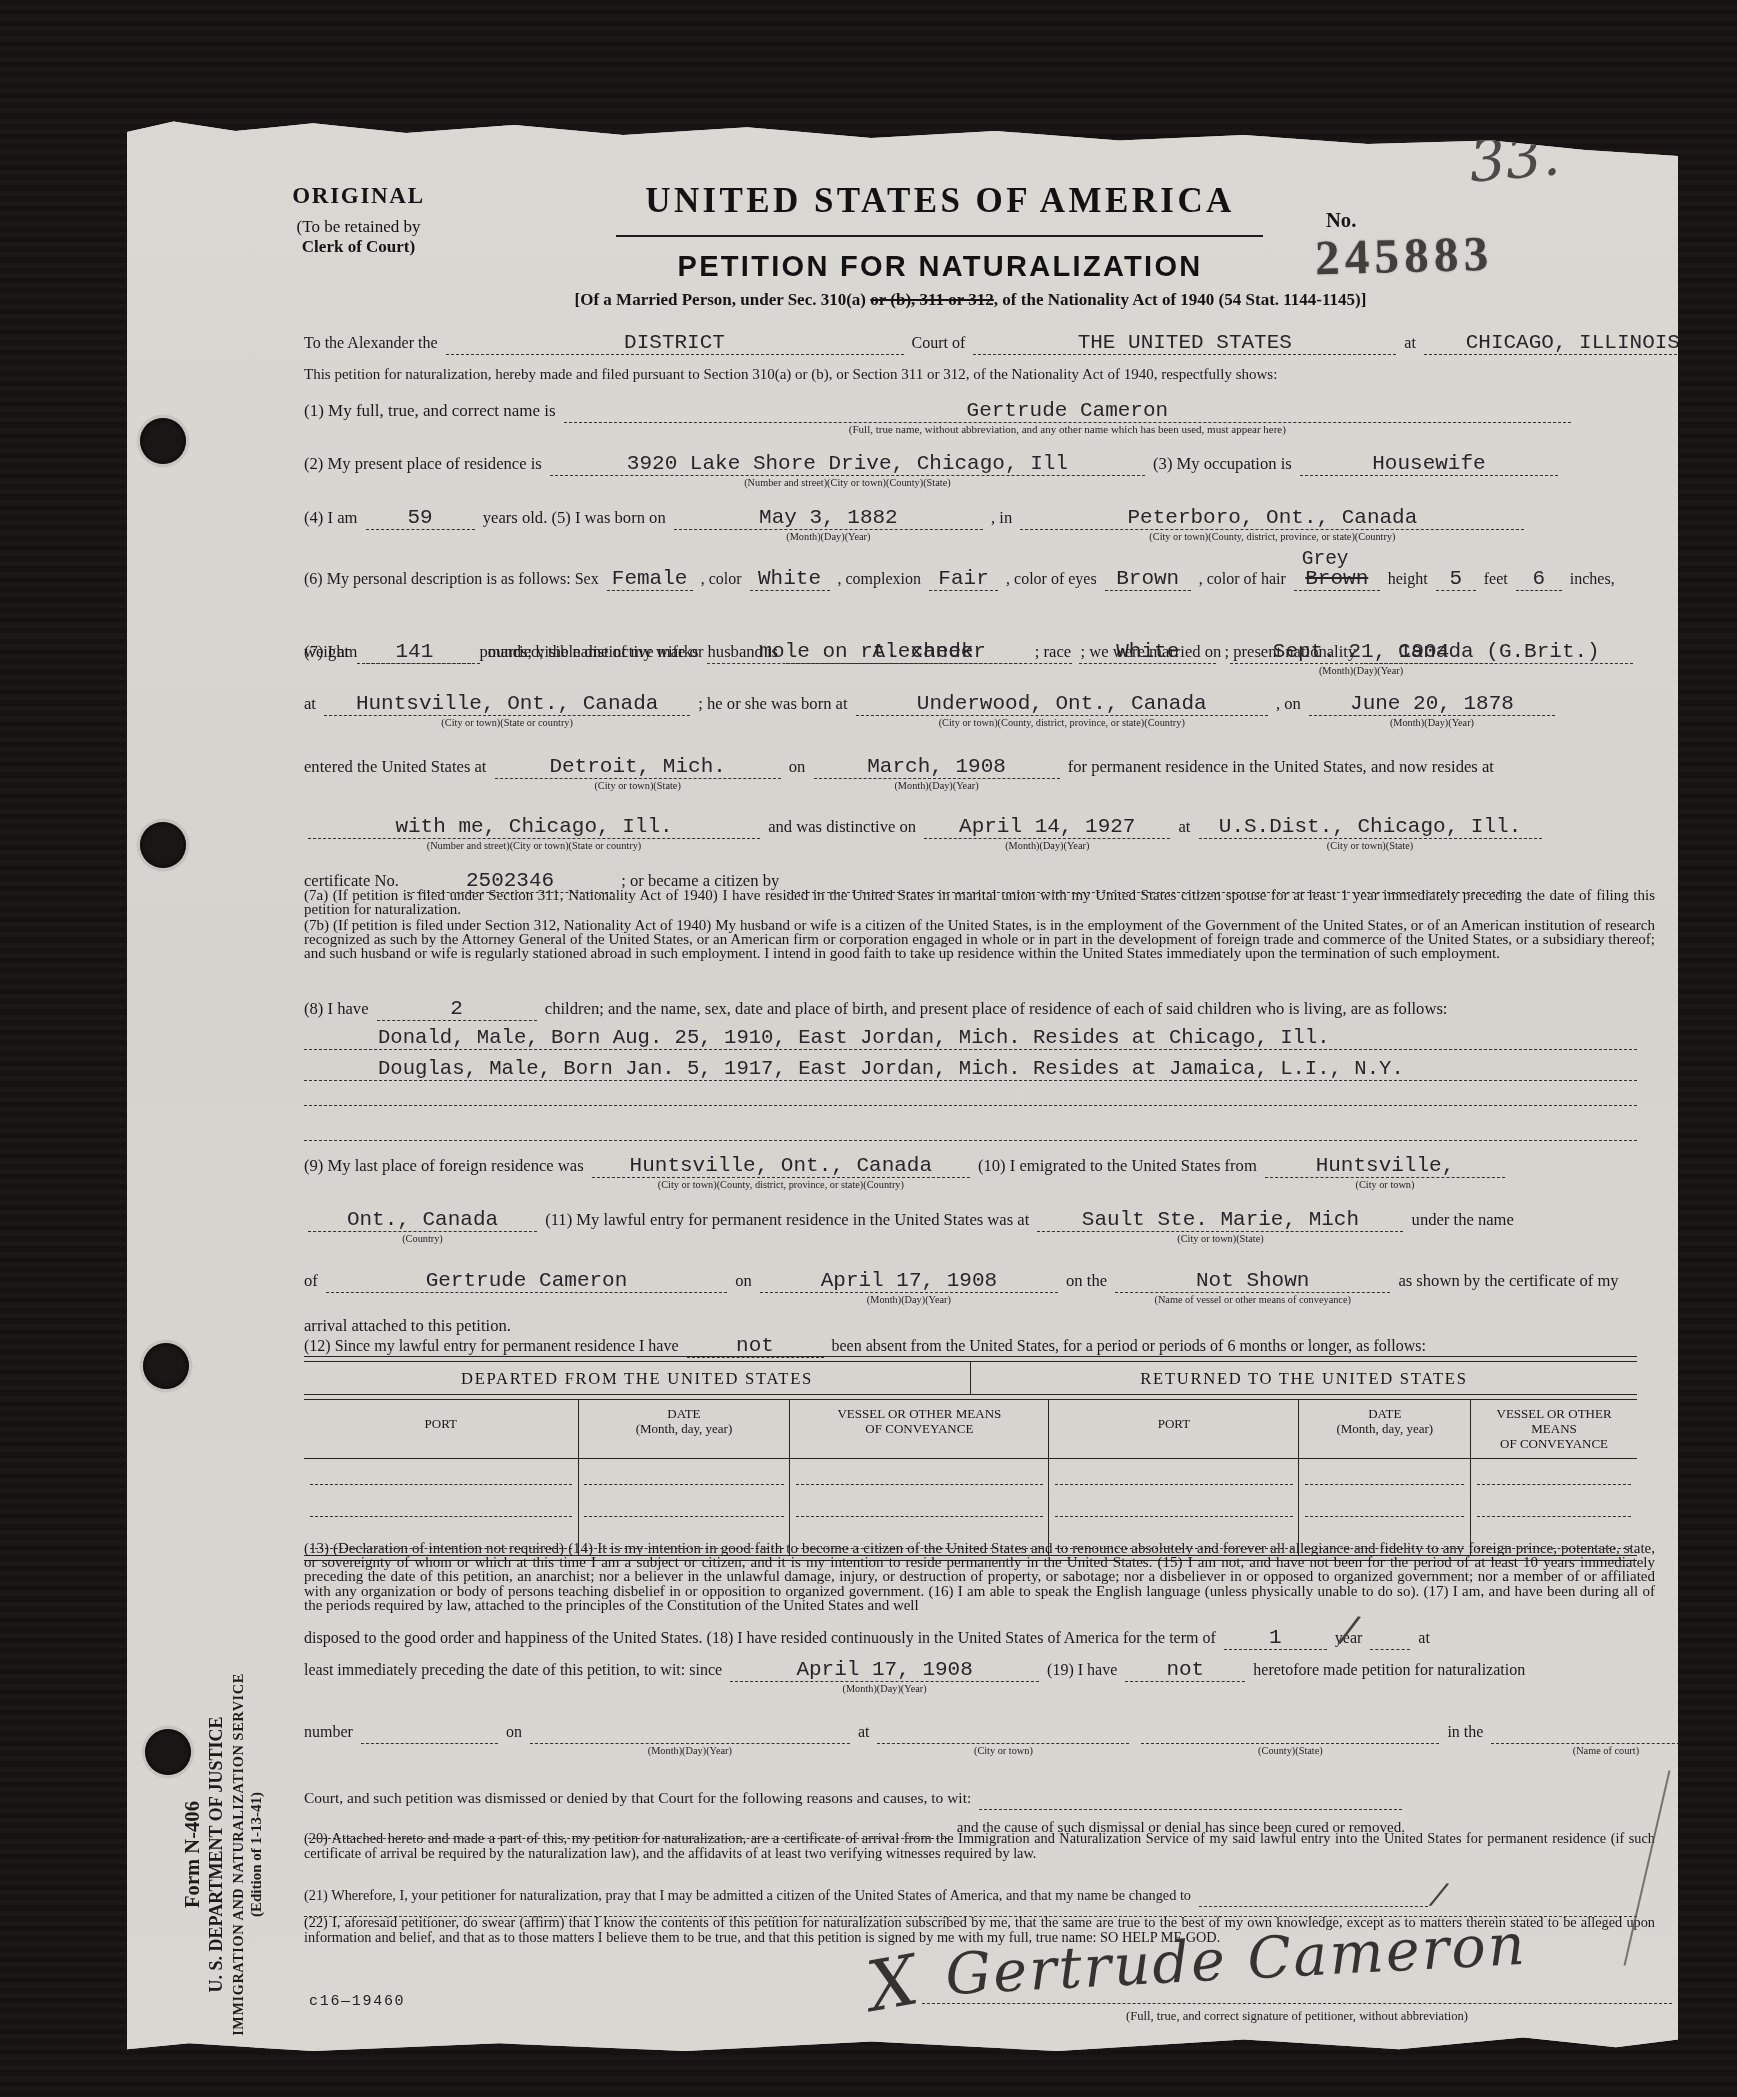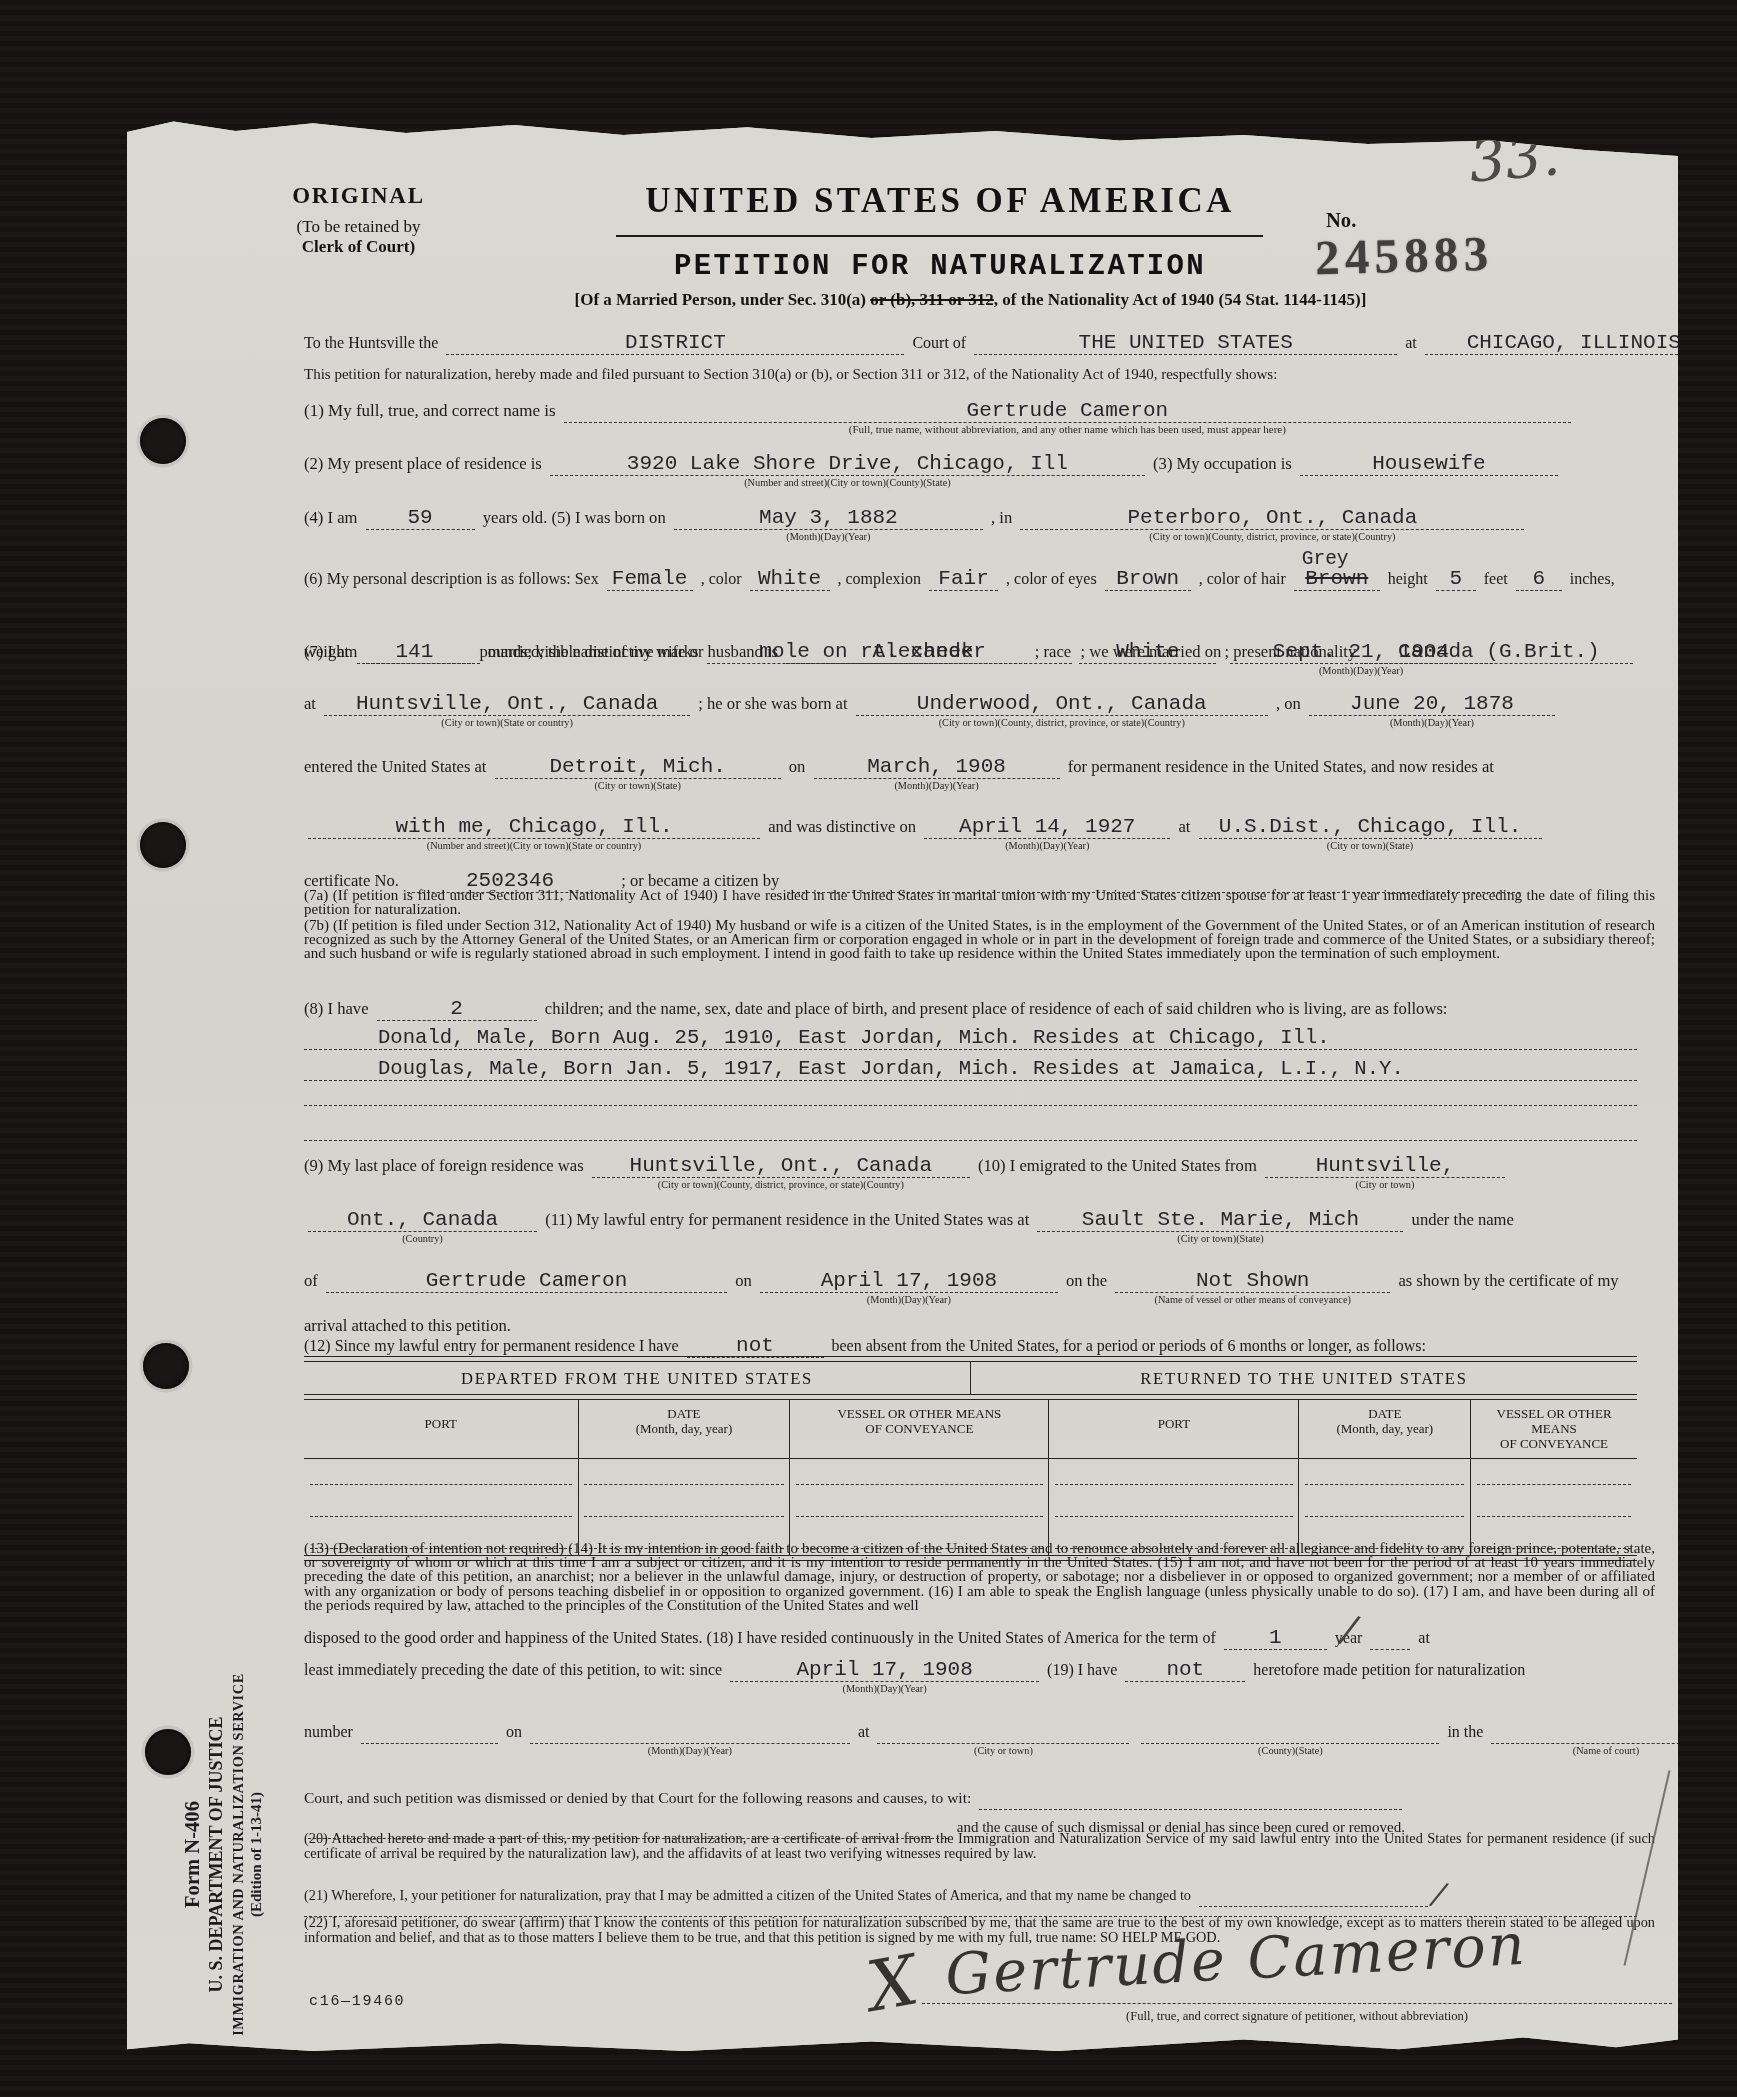--- a/index.html
+++ b/index.html
@@ -38,21 +38,21 @@
   .hole{position:absolute;width:46px;height:46px;border-radius:50%;background:#191715;
     box-shadow:inset 0 0 5.7px #000, 0 0 0 3.4px rgba(0,0,0,0.08);}
   
   .t-orig{position:absolute;left:140px;top:68px;width:183px;text-align:center;font-family:"Liberation Serif",serif;color:#141414;}
   .t-orig .l1{font-size:23px;font-weight:bold;letter-spacing:1.7px;}
   .t-orig .l2{font-size:17px;font-weight:normal;margin-top:8px;}
   .t-orig .l3{font-size:17px;font-weight:bold;}
   .t-us{position:absolute;left:378px;top:66px;width:870px;text-align:center;font-family:"Liberation Serif",serif;font-weight:bold;color:#121212;}
   .t-us .big{font-size:35px;letter-spacing:3.4px;}
   .t-rule{position:absolute;left:489px;top:120px;width:647px;border-top:2.3px solid #1c1c1c;}
-  .t-pet{position:absolute;left:378px;top:135px;width:870px;text-align:center;font-family:Liberation Mono, monospace;font-weight:bold;font-size:29px;letter-spacing:2.3px;color:#121212;}
+  .t-pet{position:absolute;left:378px;top:135px;width:870px;text-align:center;font-family:Liberation Sans, sans-serif;font-weight:bold;font-size:29px;letter-spacing:2.3px;color:#121212;}
   .t-sub{position:absolute;left:177px;top:175px;width:1333px;text-align:center;font-family:"Liberation Serif",serif;font-weight:bold;font-size:17px;color:#141414;}
   .t-no{position:absolute;left:1199px;top:94px;font-family:"Liberation Serif",serif;font-weight:bold;font-size:20.6px;color:#141414;}
   .stamp{position:absolute;left:1188px;top:112px;font-family:"Liberation Serif",serif;font-weight:bold;font-size:49px;letter-spacing:5.2px;color:#413f3c;transform:rotate(-1.5deg);text-shadow:0 0 1.7px rgba(62,60,56,.55);}
   .hand33{position:absolute;left:1342px;top:10.3px;font-family:"DejaVu Serif",serif;font-style:italic;font-size:57px;color:#4c4a46;transform:rotate(-5deg);}
   
   .tbl{position:absolute;left:177px;top:1241px;width:1333px;font-family:"Liberation Serif",serif;color:#161616;}
   .dbl{border-top:1.7px solid #26241f;border-bottom:1.7px solid #26241f;height:4px;}
   .ttl{display:flex;}
   .ttl>div{width:50%;text-align:center;font-size:16.6px;letter-spacing:1.7px;padding:6.9px 0 5.7px;}
   .ttl>div:first-child{border-right:1.7px solid #26241f;}
@@ -100,21 +100,21 @@
    <div class="t-us"><span class="big">UNITED STATES OF AMERICA</span></div>
    <div class="t-rule"></div>
    <div class="t-pet">PETITION FOR NATURALIZATION</div>
    <div class="t-sub">
      <span>[Of a Married Person, under Sec. 310(a) </span><span class="struck">or (b), 311 or 312</span><span>, of the Nationality Act of 1940 (54 Stat. 1144-1145)]</span>
    </div>
    <div class="t-no">No.</div>
    <div class="stamp">245883</div>
 
    <div class="row" style="left:177px;top:216px;font-size:16px;">
-     <span class="p">To the Huntsville the</span>
+     <span class="p">To the Alexander the</span>
      <span class="f" style="width:458px;"><span class="w">DISTRICT</span></span>
      <span class="p">Court of</span>
      <span class="f" style="width:423px;"><span class="w">THE UNITED STATES</span></span>
      <span class="p">at</span>
      <span class="f" style="width:298px;"><span class="w">CHICAGO, ILLINOIS</span></span>
    </div>
    <div class="row" style="left:177px;top:251px;font-size:15px;">
      <span class="p">This petition for naturalization, hereby made and filed pursuant to Section 310(a) or (b), or Section 311 or 312, of the Nationality Act of 1940, respectfully shows:</span>
    </div>
 

